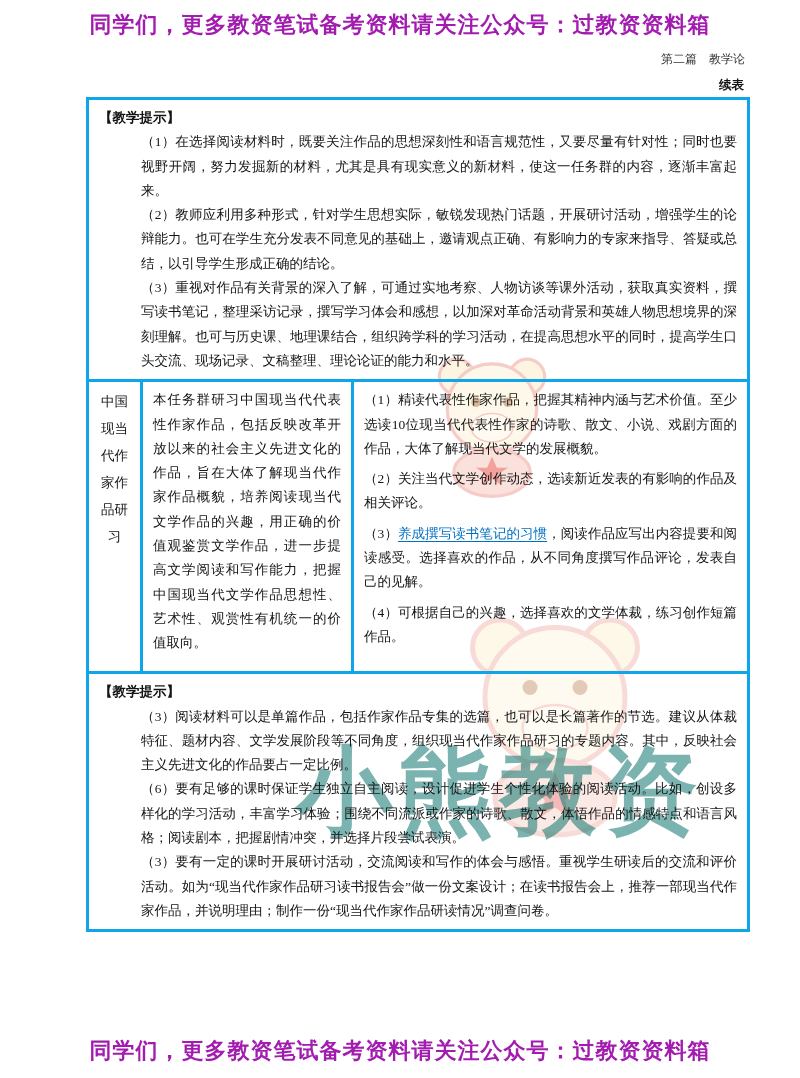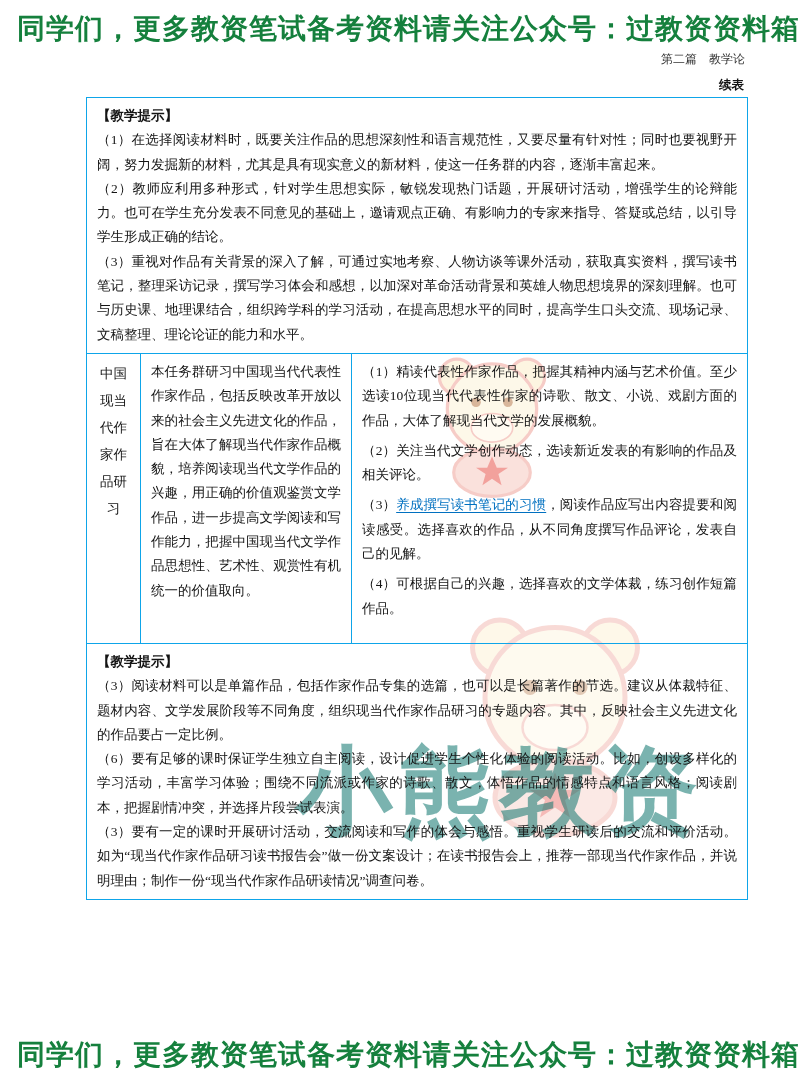--- a/index.html
+++ b/index.html
@@ -2,41 +2,41 @@
 <html><head>
 <meta charset="utf-8">
 <style>
   * { margin:0; padding:0; box-sizing:border-box; }
   html,body { background:#ffffff; }
   body {
     width:800px; height:1078px; position:relative; overflow:hidden;
     font-family:"Liberation Serif","DejaVu Serif",serif; color:#141414;
   }
   .banner {
-    position:absolute; left:0; width:100%; text-align:right;
-    font-weight:bold; font-size:28px; color:#15803d; letter-spacing:1px; z-index:3;
+    position:absolute; left:0; width:100%; text-align:center;
+    font-weight:bold; font-size:22px; color:#a21caf; letter-spacing:1px; z-index:3;
   }
   .banner-top { top:10px; }
   .banner-bottom { top:1036px; }
   .section-label {
     position:absolute; top:51px; right:55px; font-size:12px; color:#333; z-index:3;
   }
   .cont-label {
     position:absolute; top:77px; right:56px; font-size:12.5px; font-weight:bold; z-index:3;
   }
   .doc-table {
     position:absolute; top:97px; left:86px; width:661px; z-index:2;
     border-collapse:collapse; table-layout:fixed; background:transparent;
     font-size:13.5px; line-height:1.8; text-align:justify;
   }
   .doc-table td, .doc-table th {
-    border:1px solid #0ea5e9; padding:6px 10px; vertical-align:top;
+    border:3px solid #0ea5e9; padding:6px 10px; vertical-align:top;
   }
   .tips-title { font-weight:bold; text-align:left; }
-  .tips-item { text-align:justify; }
+  .tips-item { text-align:justify;margin-left:42px; }
   .header-row th { text-align:center; font-weight:bold; padding:4px 4px; background:transparent; }
   .name-cell { text-align:center; vertical-align:middle; font-weight:normal; padding:6px 12px; line-height:2.0; }
   .meaning-cell { }
   .content-cell p.content-item { margin-bottom:6px; }
   .content-cell p.content-item:last-child { margin-bottom:16px; }
   .hl { color:#0070c0; text-decoration:underline; text-underline-offset:3px; }
   
   .wm { position:absolute; z-index:0; pointer-events:none; }
   .wm-bear-top { left:412px; top:348px; opacity:0.55; }
   .wm-bear-bottom { left:430px; top:600px; opacity:0.40; }

